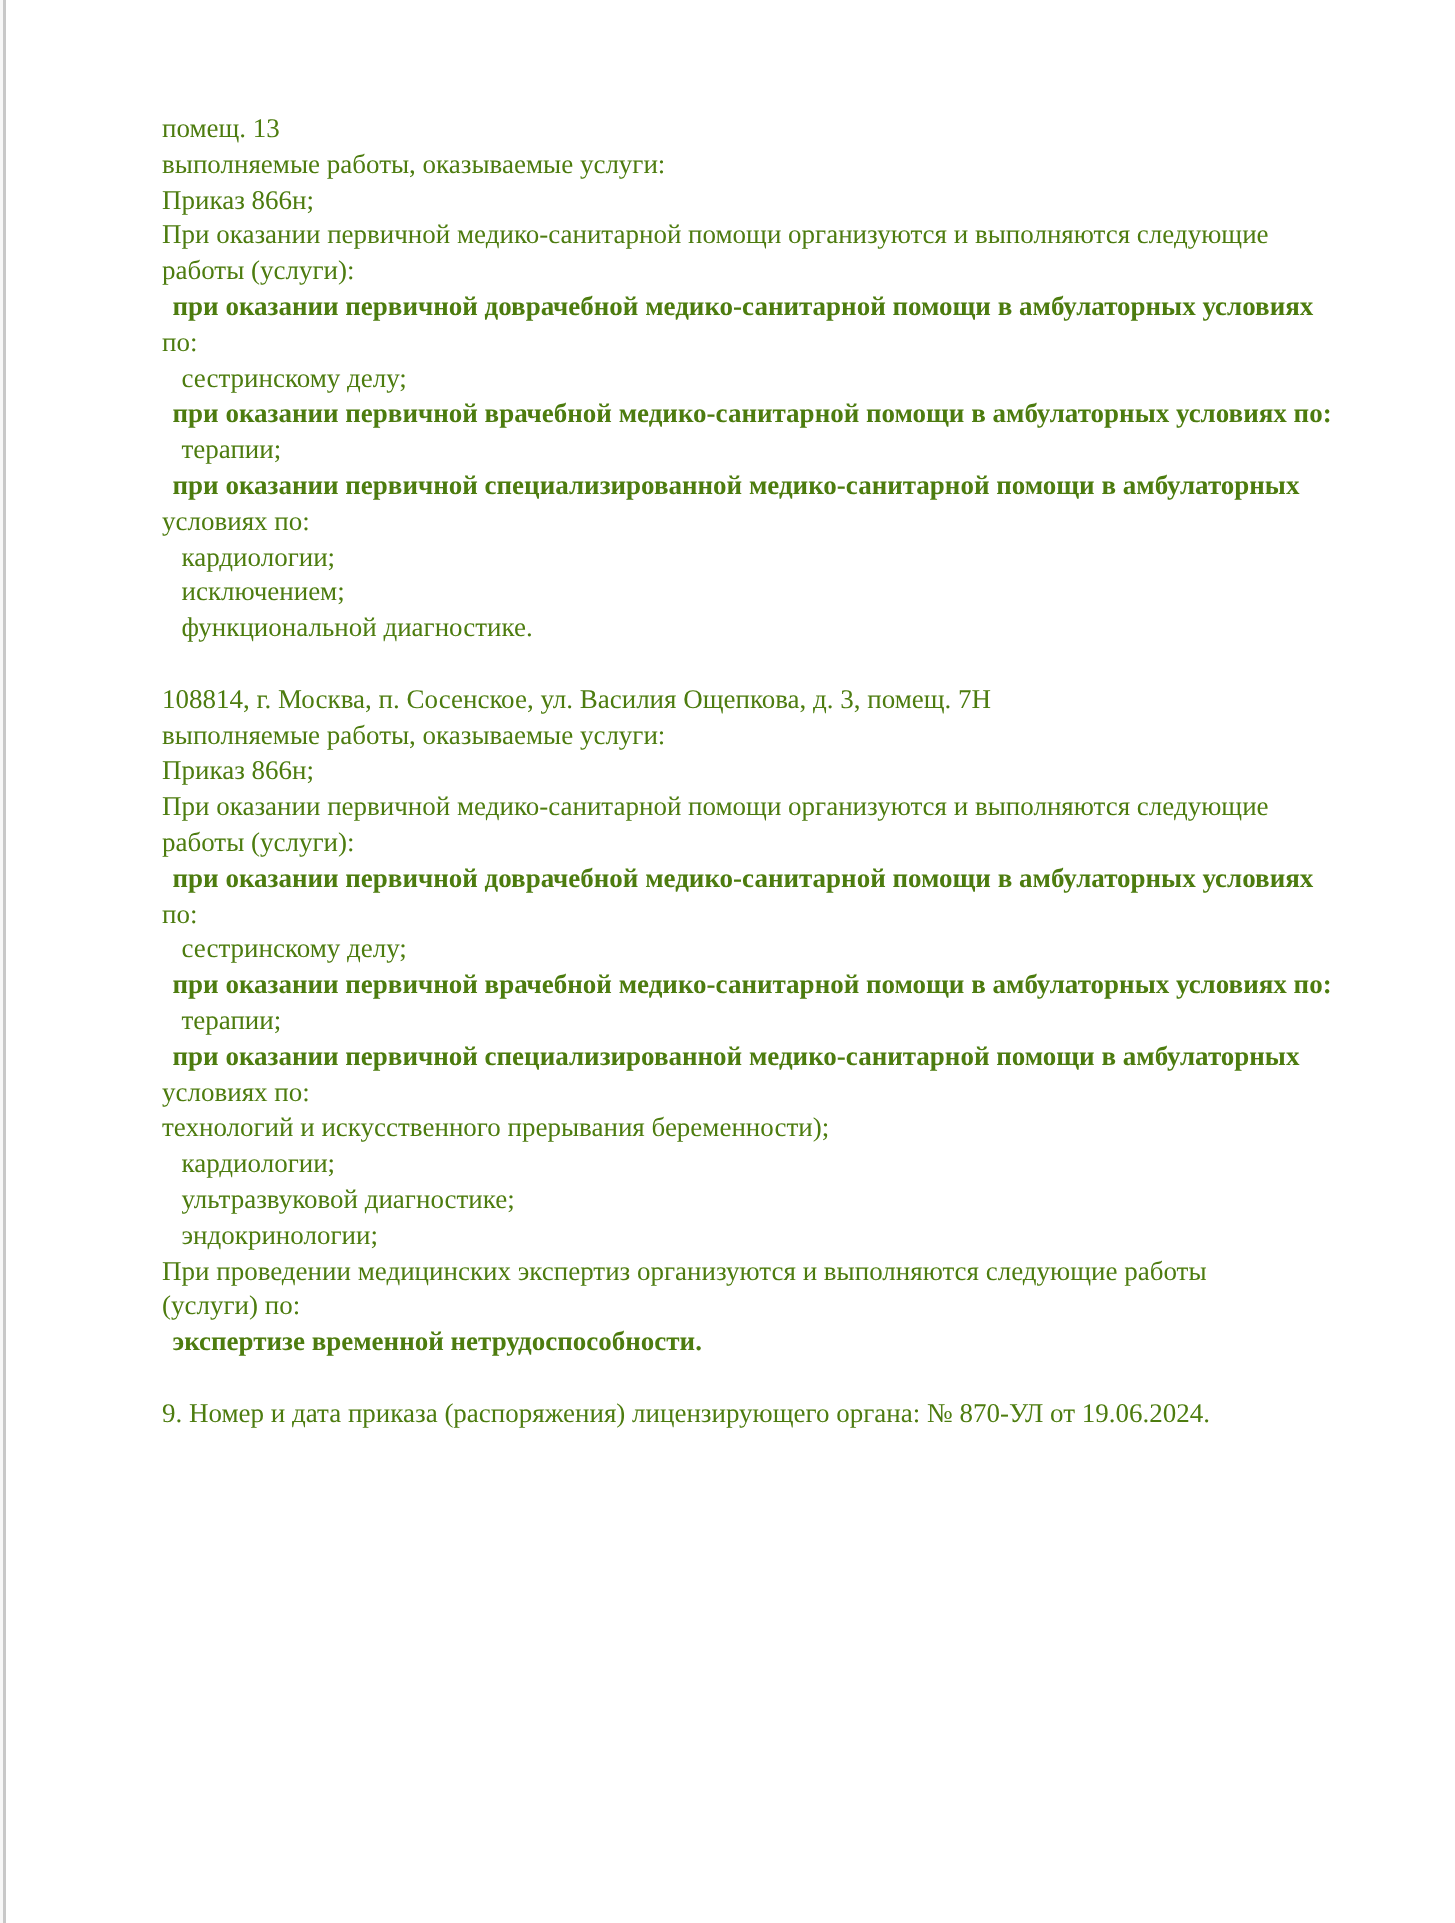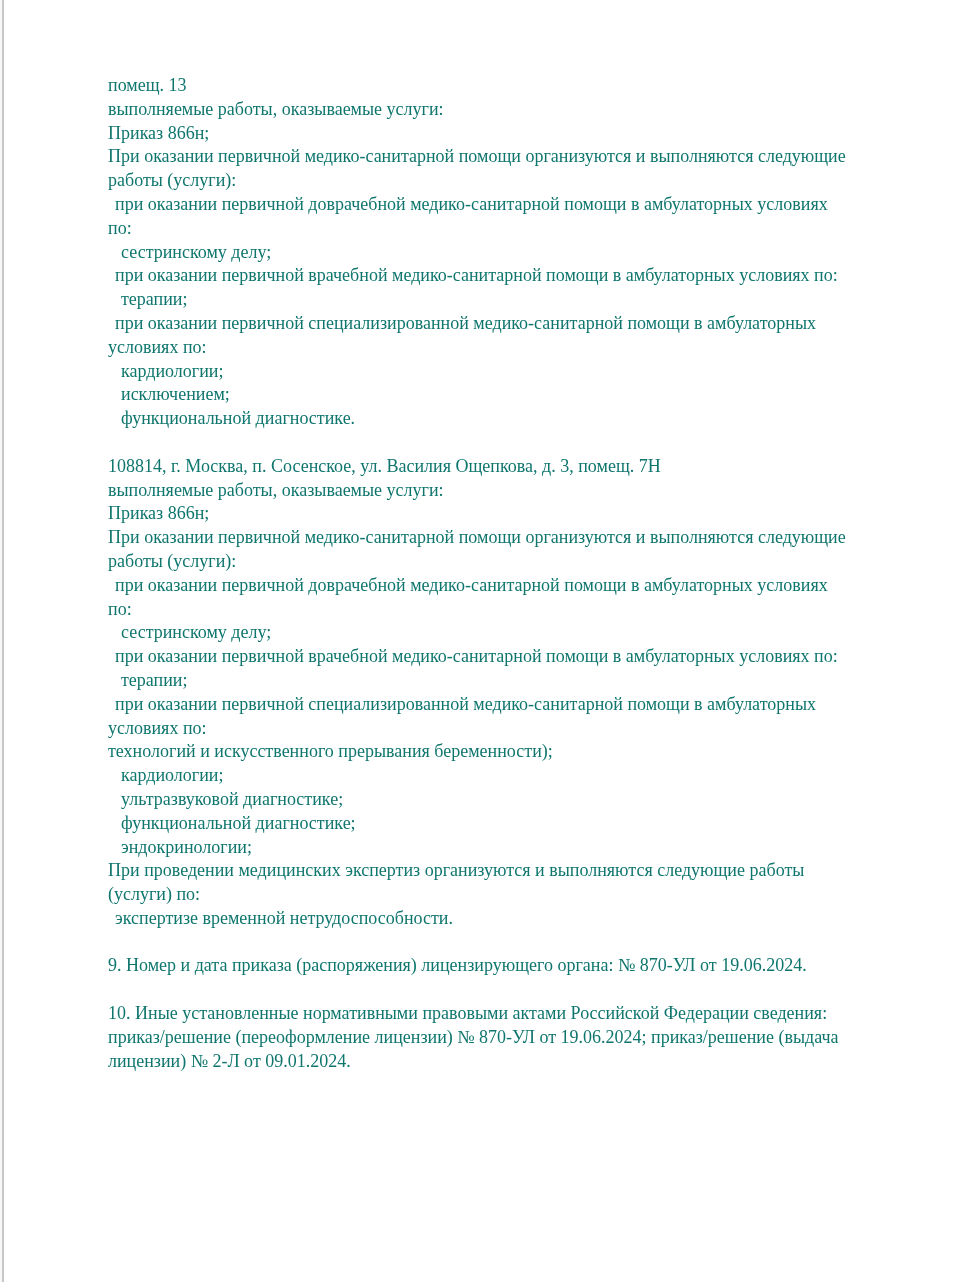--- a/index.html
+++ b/index.html
@@ -41,30 +41,30 @@
     white-space: nowrap;
     letter-spacing: 0;
   }
   .block {
     margin-bottom: 23.8px;
   }
   .line {
     height: 23.8px;
   }
   .indent-0 { padding-left: 0; }
-  .indent-1 { padding-left: 7px; }
+  .indent-1 { padding-left: 7px; font-weight: bold; }
   .indent-2 { padding-left: 13px; }
 </style>
 </head>
 <body>
 
 <div class="page-edge-strip"></div>
 <div class="page-edge-left"></div>
 
-<div class="document-content" style="color: #0f766e;">
+<div class="document-content" style="color: #4d7c0f;">
     <div class="block">
       <div class="line indent-0">помещ. 13</div>
       <div class="line indent-0">выполняемые работы, оказываемые услуги:</div>
       <div class="line indent-0">Приказ 866н;</div>
       <div class="line indent-0">При оказании первичной медико-санитарной помощи организуются и выполняются следующие</div>
       <div class="line indent-0">работы (услуги):</div>
       <div class="line indent-1">при оказании первичной доврачебной медико-санитарной помощи в амбулаторных условиях</div>
       <div class="line indent-0">по:</div>
       <div class="line indent-2">сестринскому делу;</div>
       <div class="line indent-1">при оказании первичной врачебной медико-санитарной помощи в амбулаторных условиях по:</div>
@@ -84,27 +84,21 @@
       <div class="line indent-1">при оказании первичной доврачебной медико-санитарной помощи в амбулаторных условиях</div>
       <div class="line indent-0">по:</div>
       <div class="line indent-2">сестринскому делу;</div>
       <div class="line indent-1">при оказании первичной врачебной медико-санитарной помощи в амбулаторных условиях по:</div>
       <div class="line indent-2">терапии;</div>
       <div class="line indent-1">при оказании первичной специализированной медико-санитарной помощи в амбулаторных</div>
       <div class="line indent-0">условиях по:</div>
       <div class="line indent-0">технологий и искусственного прерывания беременности);</div>
       <div class="line indent-2">кардиологии;</div>
       <div class="line indent-2">ультразвуковой диагностике;</div>
-      <div class="line indent-2">функциональной диагностике;</div>
       <div class="line indent-2">эндокринологии;</div>
       <div class="line indent-0">При проведении медицинских экспертиз организуются и выполняются следующие работы</div>
       <div class="line indent-0">(услуги) по:</div>
       <div class="line indent-1">экспертизе временной нетрудоспособности.</div>
     </div>
     <div class="block">
       <div class="line indent-0">9. Номер и дата приказа (распоряжения) лицензирующего органа: № 870-УЛ от 19.06.2024.</div>
     </div>
-    <div class="block">
-      <div class="line indent-0">10. Иные установленные нормативными правовыми актами Российской Федерации сведения:</div>
-      <div class="line indent-0">приказ/решение (переоформление лицензии) № 870-УЛ от 19.06.2024; приказ/решение (выдача</div>
-      <div class="line indent-0">лицензии) № 2-Л от 09.01.2024.</div>
-    </div>
   </div>
 
 </body></html>

